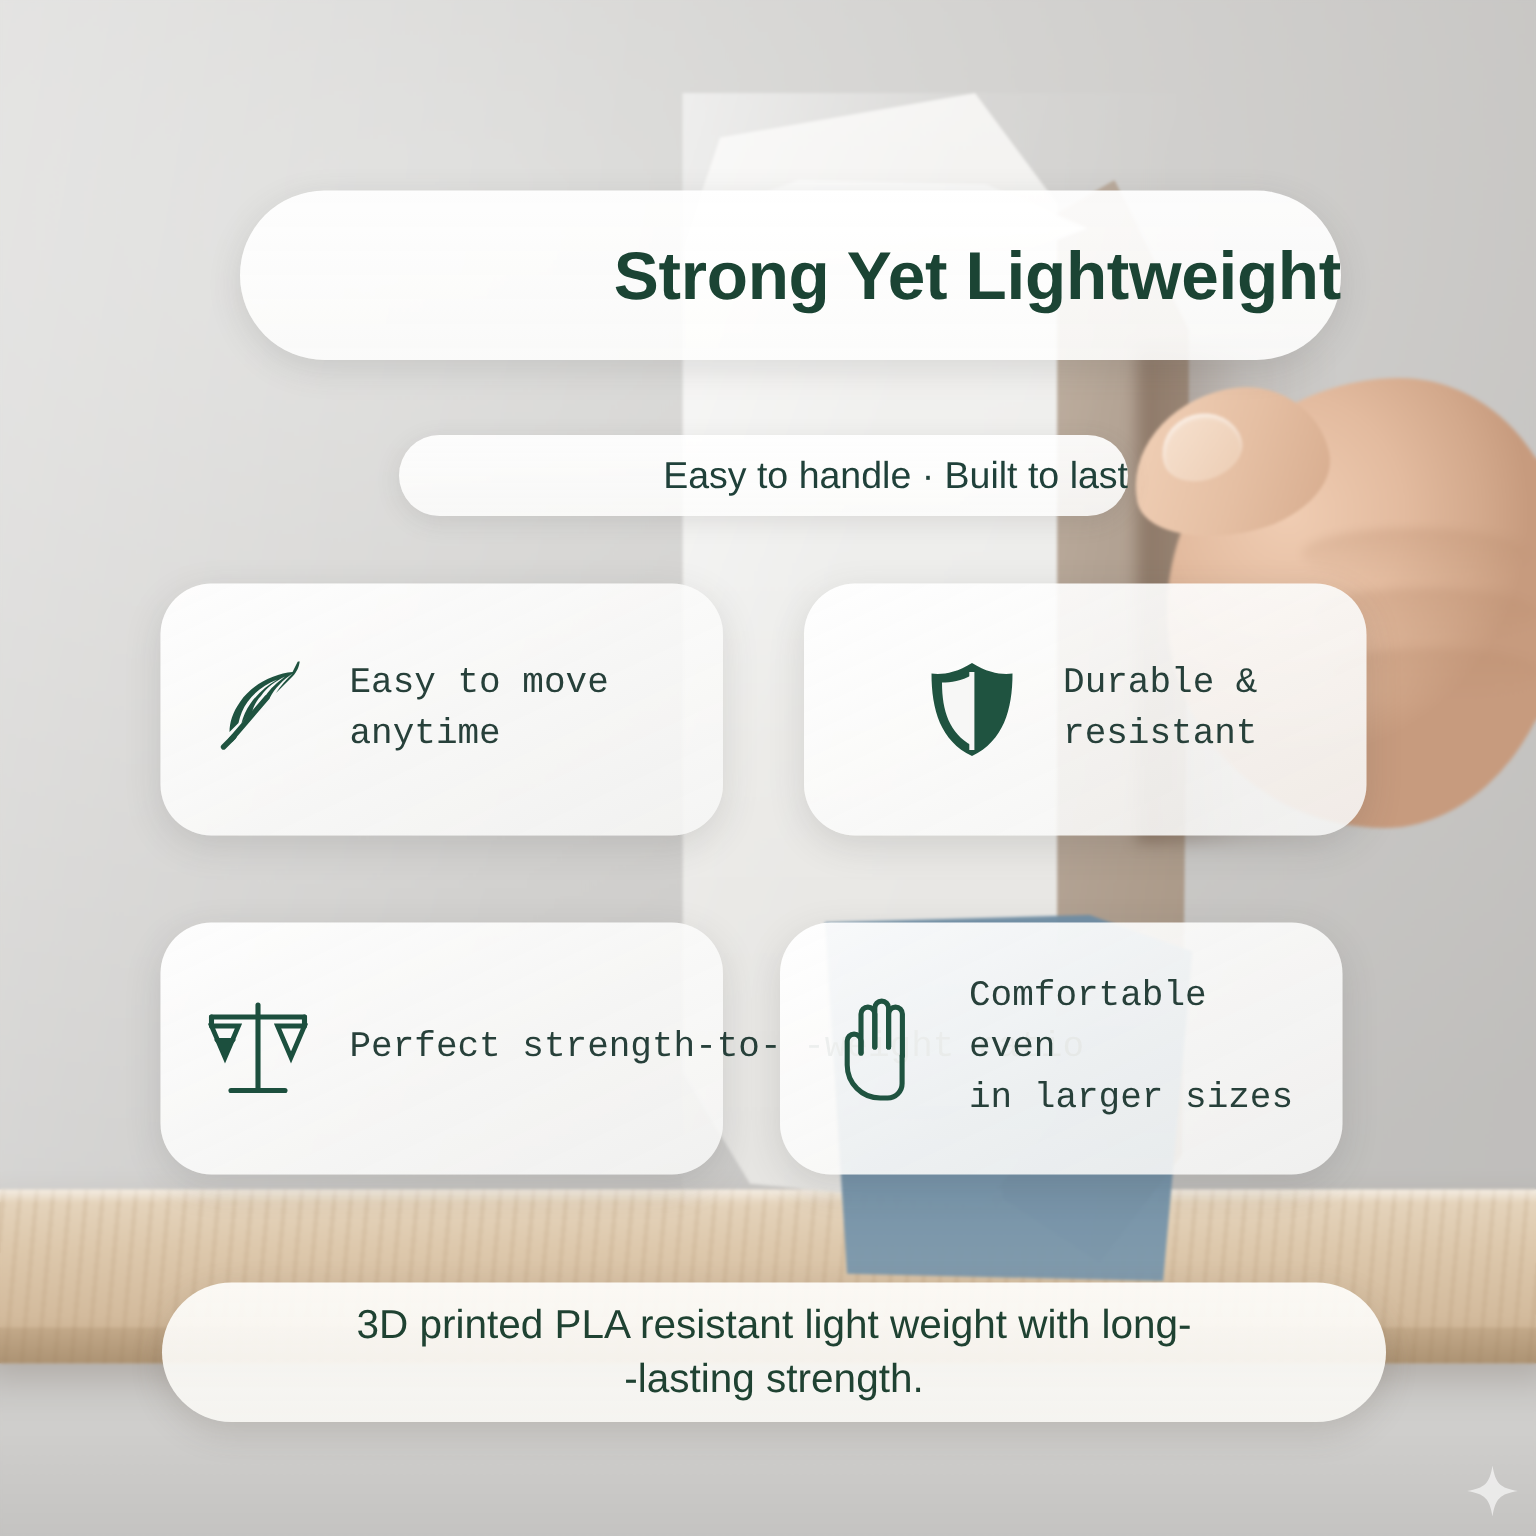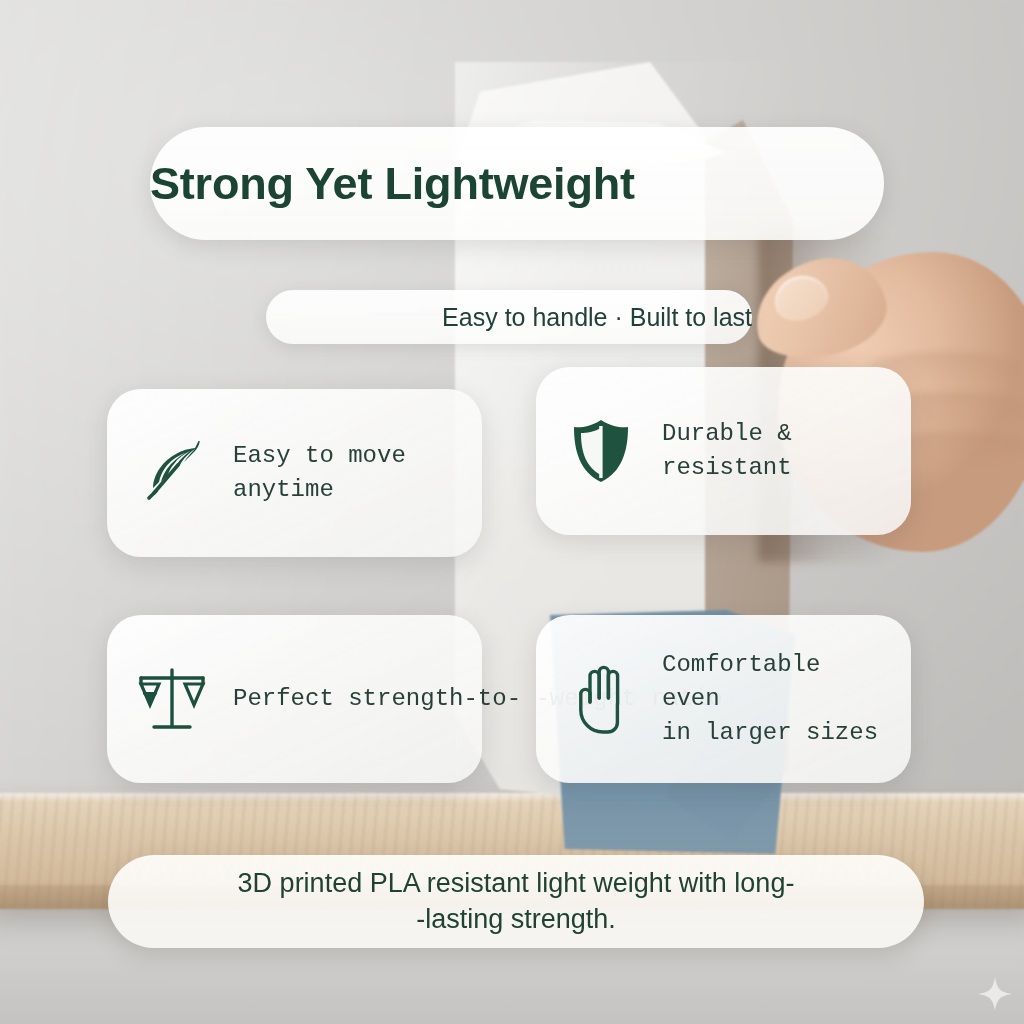--- a/index.html
+++ b/index.html
@@ -118,25 +118,25 @@
     position:absolute;inset:0;
     backdrop-filter:blur(1.1px);
     -webkit-backdrop-filter:blur(1.1px);
     pointer-events:none;
   }
 
   
   .overlay{position:absolute;inset:0;}
 
   .pill-title{
-    position:absolute;left:150px;top:127px;width:734px;height:113px;
+    position:absolute;left:160px;top:127px;width:734px;height:113px;
     border-radius:57px;
     background:linear-gradient(180deg, rgba(255,255,255,.93) 0%, rgba(253,253,252,.90) 100%);
     box-shadow:0 6px 22px rgba(80,80,80,.16);
-    display:flex;align-items:center;justify-content:flex-start;
+    display:flex;align-items:center;justify-content:flex-end;
   }
   .pill-title .t{
     font-size:45px;font-weight:700;color:#1b4434;letter-spacing:-.2px;
     white-space:nowrap;
   }
 
   .pill-sub{
     position:absolute;left:266px;top:290px;width:486px;height:54px;
     border-radius:27px;
     background:linear-gradient(180deg, rgba(255,255,255,.92) 0%, rgba(252,252,251,.88) 100%);
@@ -147,23 +147,23 @@
 
   .grid{position:absolute;left:0;top:0;width:1024px;height:1024px;}
   .card{
     position:absolute;width:375px;height:168px;border-radius:34px;
     background:linear-gradient(155deg, rgba(255,255,255,.95) 0%, rgba(250,250,249,.90) 55%, rgba(246,246,245,.88) 100%);
     box-shadow:0 7px 24px rgba(70,70,70,.15);
     display:flex;align-items:center;padding:0 26px;box-sizing:border-box;
     gap:22px;
   }
   .card.c1{left:107px;top:389px;}
-  .card.c2{left:536px;top:367px;}
+  .card.c2{left:536px;top:389px;justify-content:center;}
   .card.c3{left:107px;top:615px;}
-  .card.c4{left:536px;top:615px;}
+  .card.c4{left:520px;top:615px;}
   .card .ico{flex:0 0 auto;width:78px;height:78px;display:flex;align-items:center;justify-content:center;}
   .card .ico svg{display:block;}
   .card .txt{
     font-size:24px;line-height:1.42;color:#27403a;font-weight:400;
     white-space:pre-line;
     font-family:Liberation Mono, monospace;
   }
   .card.c3 .txt{white-space:nowrap;}
 
   .pill-footer{

